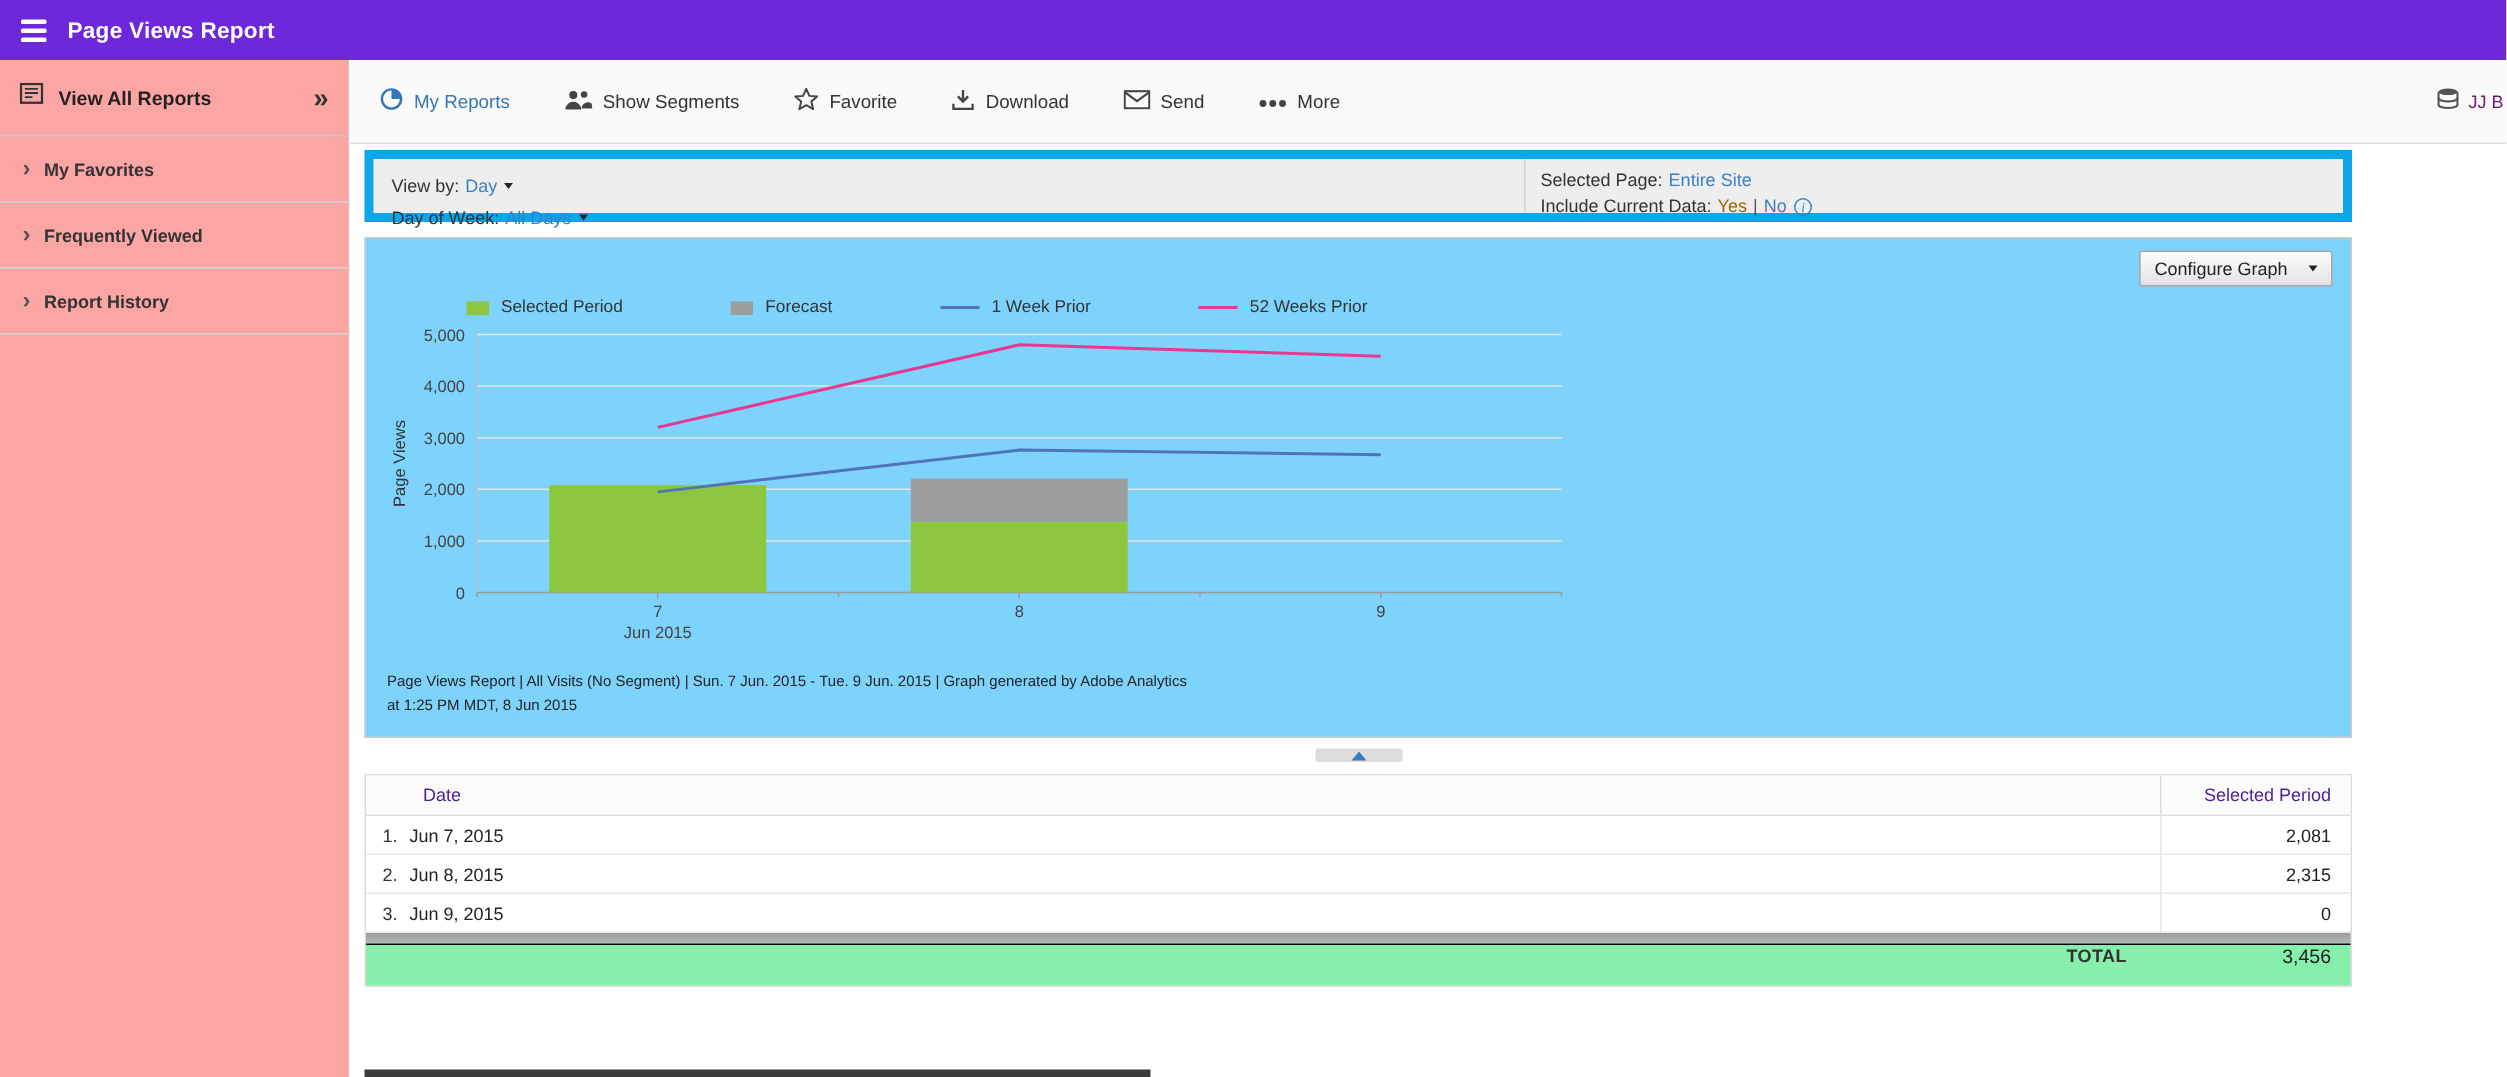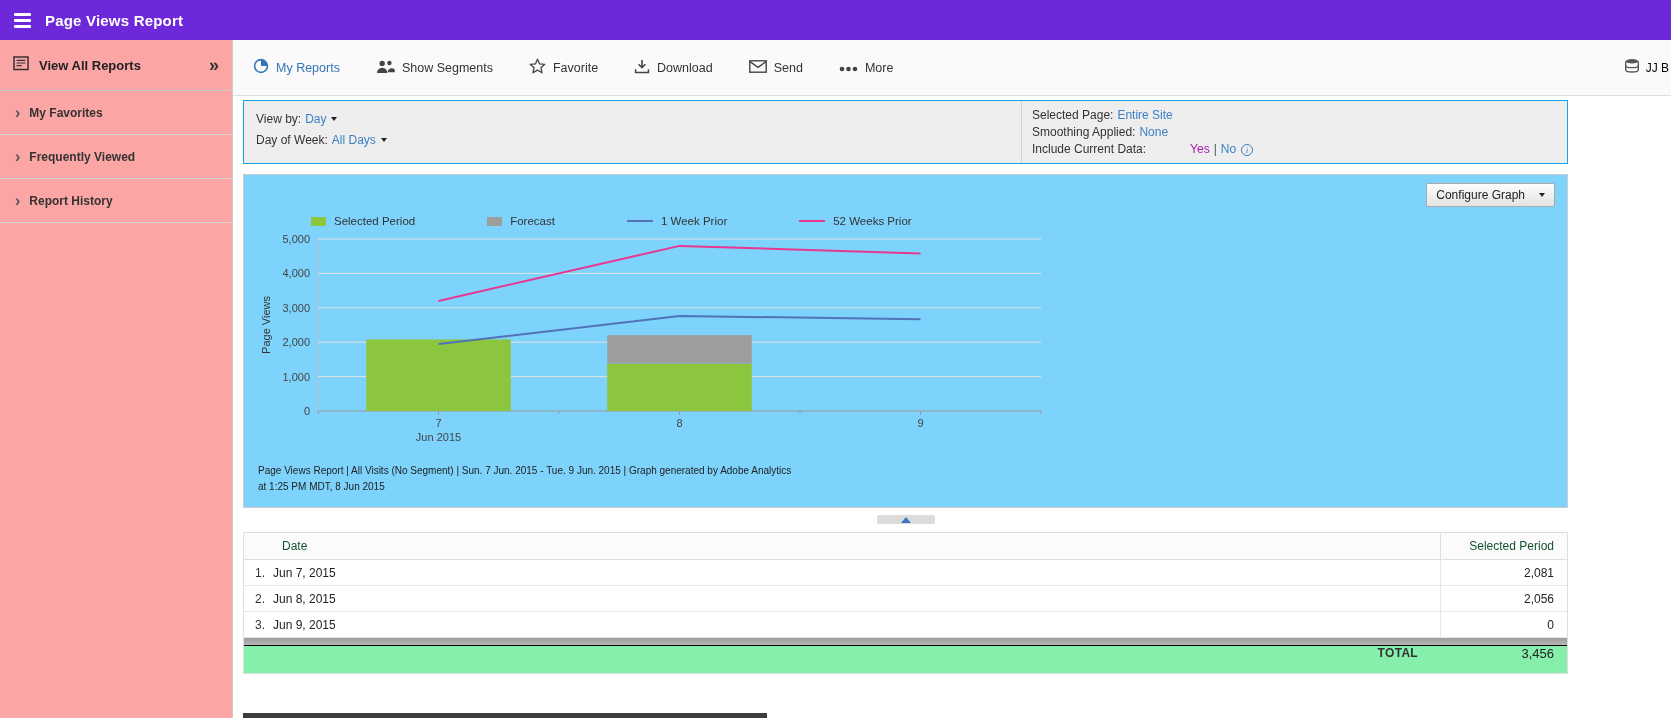--- a/index.html
+++ b/index.html
@@ -20,32 +20,32 @@
   .viewall-label { font-size:13px; font-weight:bold; color:#222; }
   .dbl-chevron { margin-left:auto; font-size:18px; font-weight:bold; color:#333; line-height:1; }
   .side-item { height:44px; display:flex; align-items:center; gap:9px; padding:0 15px; border-bottom:1px solid #d5d5d5; font-size:12px; font-weight:bold; color:#333; cursor:pointer; }
   .side-item .chev { font-size:16px; color:#555; font-weight:bold; line-height:1; }
 
   
   .content { flex:1; display:flex; flex-direction:column; background:#fff; min-width:0; }
   .toolbar { height:56px; background:#fafafa; border-bottom:1px solid #ddd; display:flex; align-items:center; padding:16px 20px; gap:36px; position:relative; flex-shrink:0; }
   .tool-item { display:flex; align-items:center; gap:7px; font-size:12.5px; color:#333; cursor:pointer; white-space:nowrap; }
   .tool-item.active { color:#3576b9; }
-  .toolbar-user { position:absolute; right:2px; top:0; height:100%; display:flex; align-items:center; gap:6px; font-size:12px; color:#000000; cursor:pointer; }
+  .toolbar-user { position:absolute; right:2px; top:0; height:100%; display:flex; align-items:center; gap:6px; font-size:12px; color:#701a75; cursor:pointer; }
 
   .panels { padding:4px 103px 0 10px; }
 
   
-  .filter-panel { display:flex; background:#eee; border:1px solid #0ea5e9; height:64px; font-size:12px; }
+  .filter-panel { display:flex; background:#eee; border:6px solid #0ea5e9; height:48px; font-size:12px; }
   .f-left { flex:1; padding:11px 0 0 12px; }
   .f-left .f-row { margin-bottom:7px; display:flex; align-items:center; }
   .f-right { width:546px; border-left:1px solid #d2d2d2; padding:7px 0 0 10px; flex-shrink:0; }
   .f-right .f-row { margin-bottom:2px; display:flex; align-items:center; line-height:15px; }
   .f-label { color:#333; margin-right:4px; }
-  .f-value-dark { color:#a21caf;margin-left:40px; }
+  .f-value-dark { color:#a16207; }
   .f-link { color:#3b7fc4; text-decoration:none; cursor:pointer; }
   .caret-down { width:0; height:0; border-left:3.5px solid transparent; border-right:3.5px solid transparent; border-top:4px solid #222; display:inline-block; margin-left:5px; }
   .sep { color:#555; margin:0 4px; }
   .info-i { width:12px; height:12px; border:1px solid #3b7fc4; border-radius:50%; color:#3b7fc4; font-size:9px; line-height:10px; text-align:center; display:inline-block; margin-left:5px; font-family:"Liberation Serif",serif; font-style:italic; cursor:pointer; }
   .info-i::after { content:"i"; }
 
   
   .graph-panel { margin-top:10px; background:#7dd3fc; border:1px solid #ccc; padding:8px 12px 12px; }
   .config-row { display:flex; justify-content:flex-end; }
   .config-btn { display:flex; align-items:center; gap:9px; font-size:12px; color:#222; padding:4px 9px; background:linear-gradient(#fdfdfd,#e3e3e3); border:1px solid #a9a9a9; border-radius:2px; cursor:pointer; font-family:inherit; }
@@ -55,21 +55,21 @@
   .swatch-line { width:26px; height:2px; display:inline-block; }
   #chart-svg { display:block; margin-top:4px; }
   .chart-caption { font-size:10px; color:#222; margin:14px 0 0 2px; line-height:1.6; }
 
   
   .collapse-handle { width:58px; height:9px; background:#dcdcdc; border-radius:2px; margin:7px auto 0; display:flex; align-items:center; justify-content:center; cursor:pointer; }
   .tri-up { width:0; height:0; border-left:5px solid transparent; border-right:5px solid transparent; border-bottom:6px solid #3a7abf; }
 
   
   .table-panel { margin-top:8px; background:#fff; border:1px solid #ddd; font-size:12px; }
-  .t-header { display:flex; height:27px; border-bottom:1px solid #ddd; background:#fbfbfb; color:#14532d; }
+  .t-header { display:flex; height:27px; border-bottom:1px solid #ddd; background:#fbfbfb; color:#4c1d95; }
   .th-date { flex:1; display:flex; align-items:center; padding-left:38px; }
   .th-val { width:127px; border-left:1px solid #ddd; display:flex; align-items:center; justify-content:flex-end; padding-right:13px; }
   .t-row { display:flex; height:26px; border-bottom:1px solid #e6e6e6; cursor:pointer; }
   .t-row .num { width:29px; display:flex; align-items:center; padding-left:11px; color:#333; }
   .t-row .date { flex:1; display:flex; align-items:center; }
   .t-row .val { width:127px; border-left:1px solid #e6e6e6; display:flex; align-items:center; justify-content:flex-end; padding-right:13px; }
   .hscroll { height:7px; background:linear-gradient(#9c9c9c,#b8b8b8); cursor:pointer; }
   .t-total { display:flex; height:28px; border-top:1px solid #000000; background:#86efac; }
   .total-label { flex:1; text-align:right; padding-right:22px; font-weight:bold; font-size:12px; color:#333; letter-spacing:.3px; }
   .total-val { width:127px; text-align:right; padding-right:13px; font-weight:normal; font-size:13px; }
@@ -198,24 +198,20 @@
           <div class="f-row">
             <span class="f-label">Day of Week:</span>
             <a class="f-link"><span>All Days</span></a>
             <span class="caret-down"></span>
           </div>
         </div>
         <div class="f-right">
           <div class="f-row">
             <span class="f-label">Selected Page:</span>
             <a class="f-link">Entire Site</a>
-          </div>
-          <div class="f-row">
-            <span class="f-label">Smoothing Applied:</span>
-            <a class="f-link">None</a>
           </div>
           <div class="f-row">
             <span class="f-label">Include Current Data:</span>
             <span class="f-value-dark">Yes</span>
             <span class="sep">|</span>
             <a class="f-link">No</a>
             <span class="info-i"></span>
           </div>
         </div>
       </section>
@@ -293,21 +289,21 @@
           <div class="th-val">Selected Period</div>
         </div>
         <div class="t-row">
           <div class="num">1.</div>
           <div class="date">Jun 7, 2015</div>
           <div class="val">2,081</div>
         </div>
         <div class="t-row">
           <div class="num">2.</div>
           <div class="date">Jun 8, 2015</div>
-          <div class="val">2,056</div>
+          <div class="val">2,315</div>
         </div>
         <div class="t-row">
           <div class="num">3.</div>
           <div class="date">Jun 9, 2015</div>
           <div class="val">0</div>
         </div>
         <div class="hscroll"></div>
         <div class="t-total">
           <div class="total-label">TOTAL</div>
           <div class="total-val">3,456</div>

